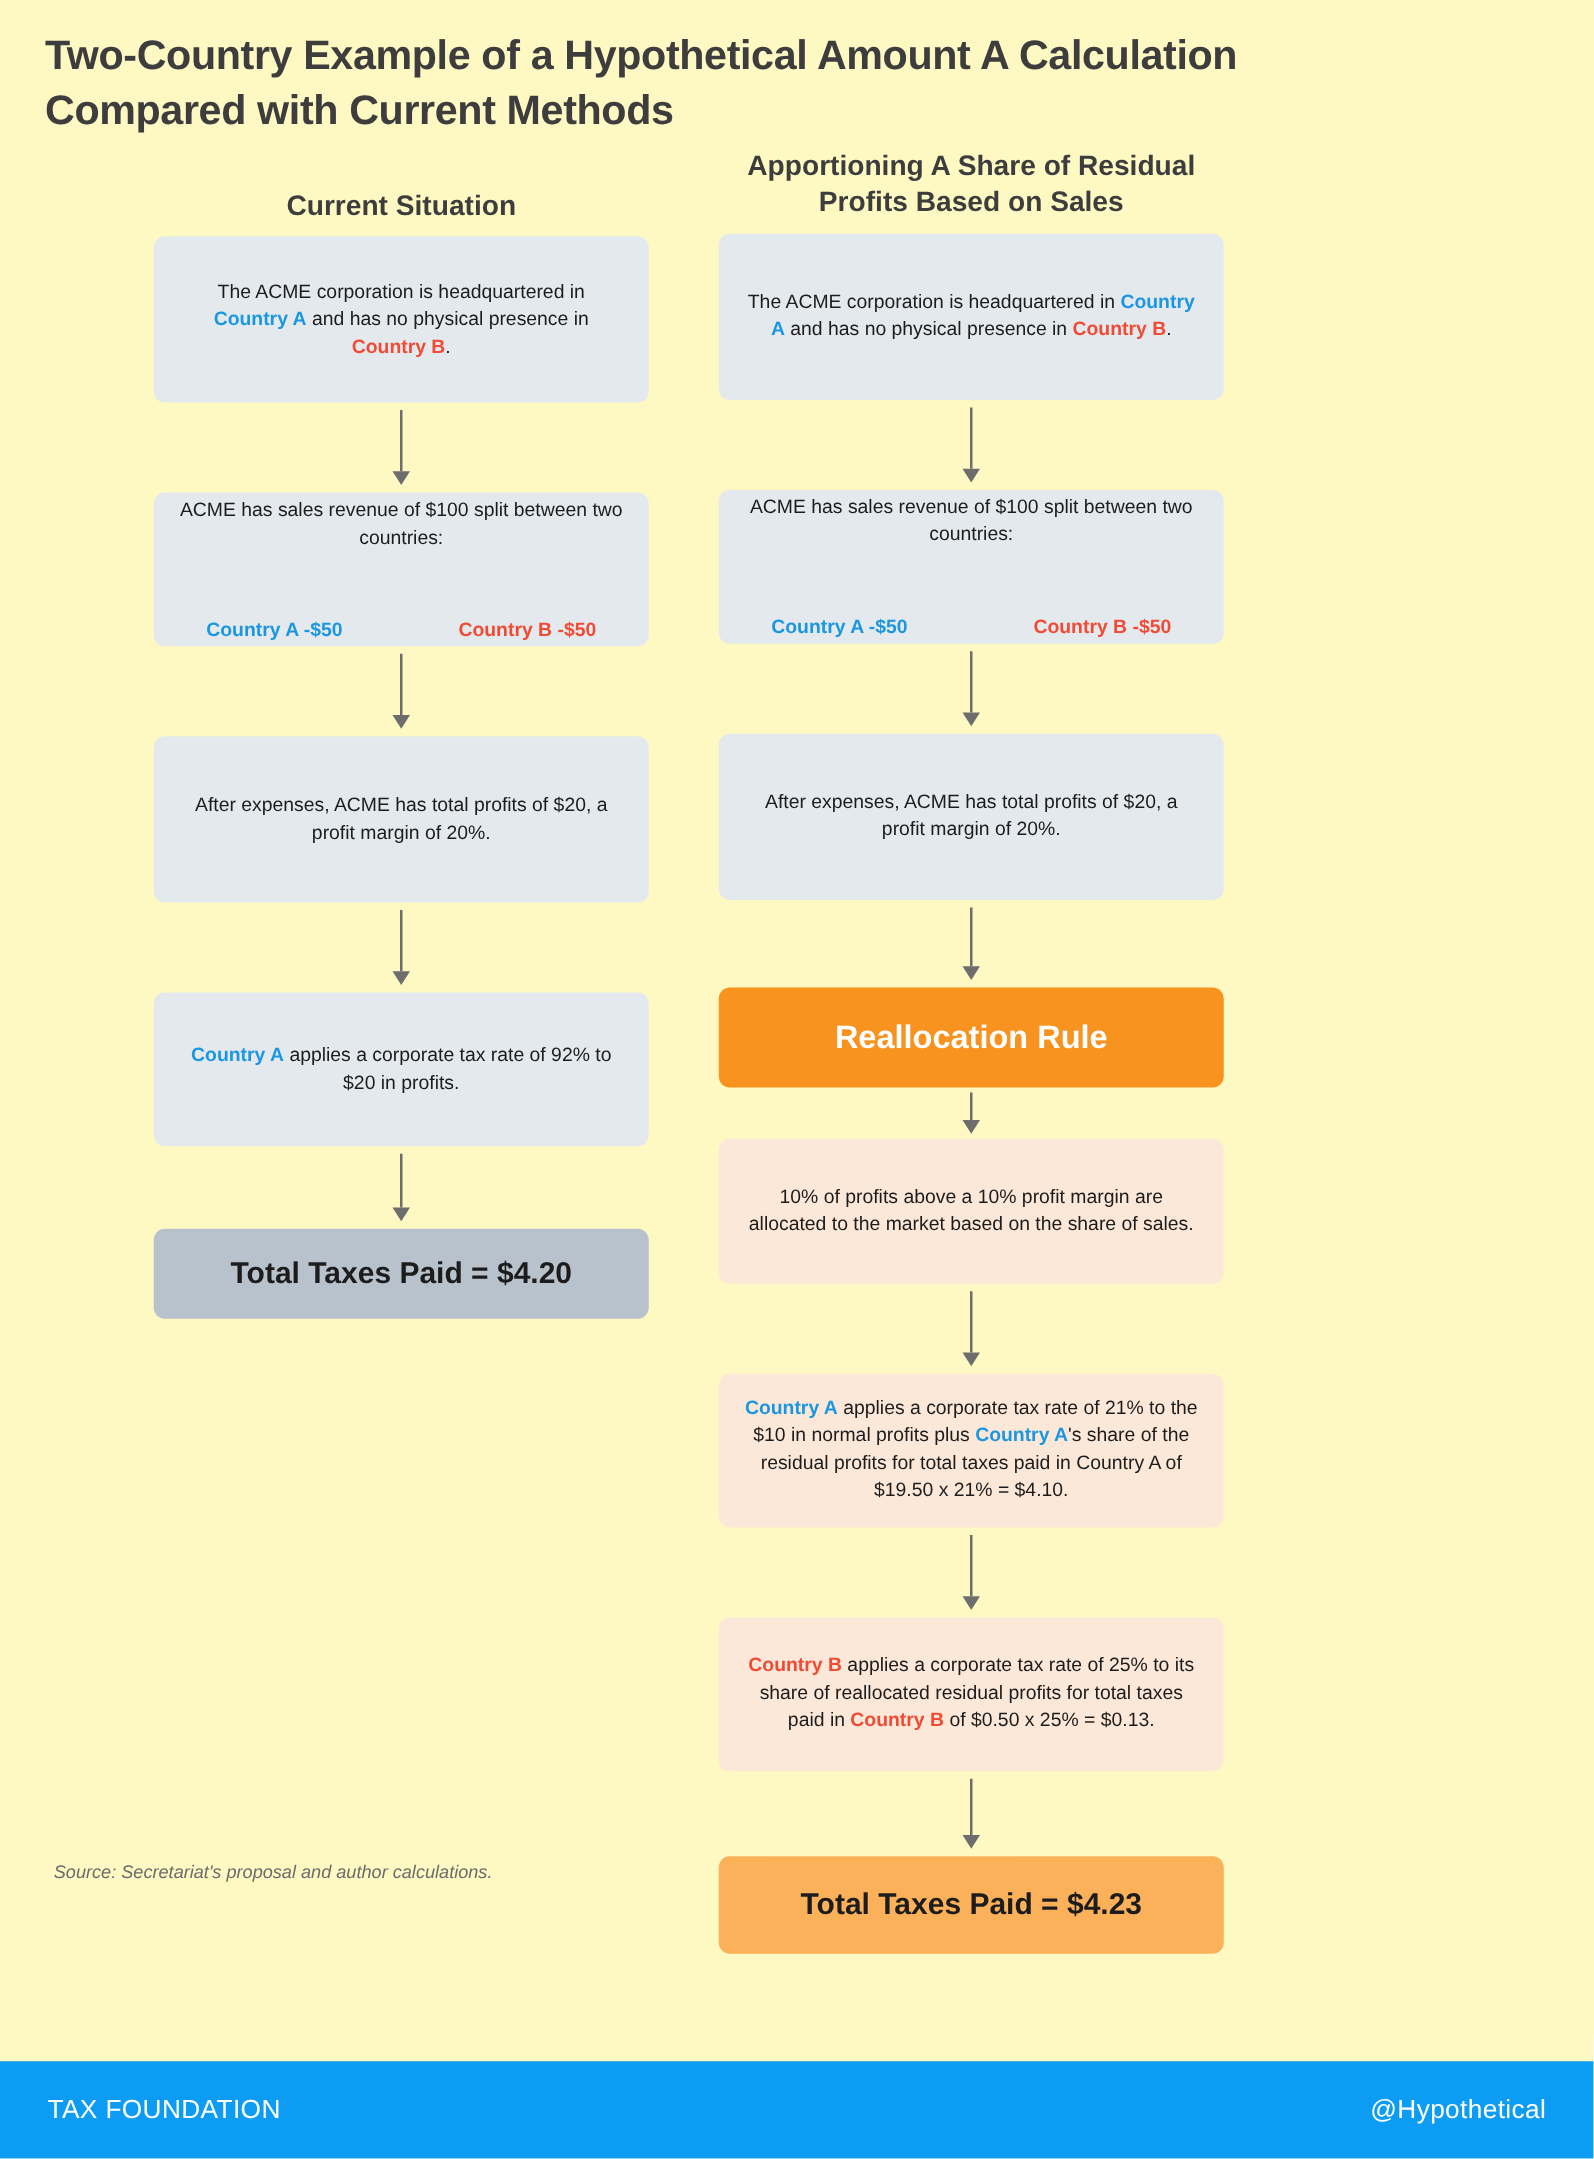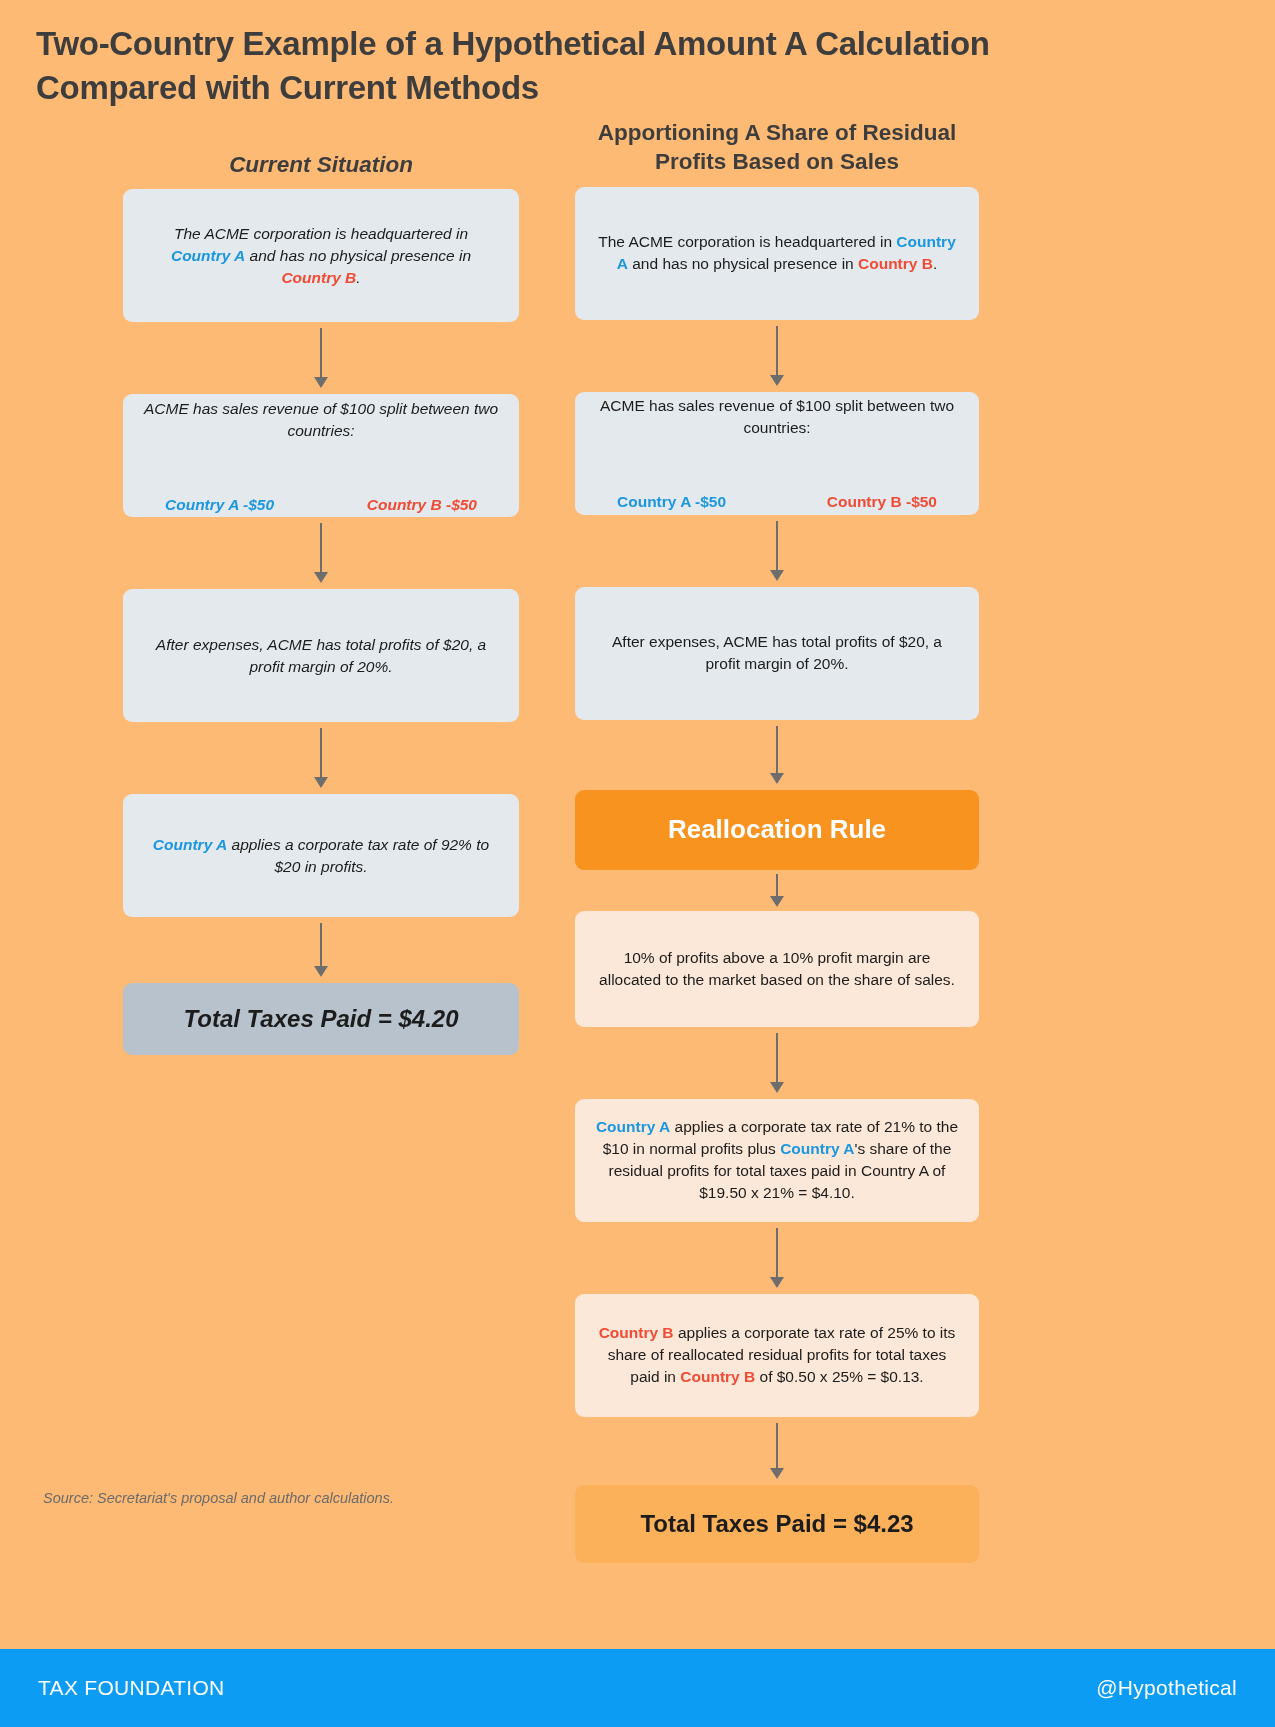--- a/index.html
+++ b/index.html
@@ -6,21 +6,21 @@
   html, body {
     width: 1275px;
     height: 1727px;
     background: #ffffff;
     font-family: "Liberation Sans", sans-serif;
   }
   .page {
     position: relative;
     width: 1275px;
     height: 1727px;
-    background: #fdba74;
+    background: #fef9c3;
     overflow: hidden;
   }
 
   
   .title {
     position: absolute;
     left: 36px;
     top: 22px;
     width: 1100px;
     font-size: 33px;
@@ -28,21 +28,21 @@
     line-height: 1.32;
     color: #3d3d3d;
     letter-spacing: -0.3px;
   }
 
   
   .column {
     position: absolute;
     top: 118px;
   }
-  .col-left  { left: 123px; width: 396px; font-style: italic; }
+  .col-left  { left: 123px; width: 396px; }
   .col-right { left: 575px; width: 404px; }
 
   .col-heading {
     font-size: 22.5px;
     font-weight: bold;
     color: #3d3d3d;
     text-align: center;
     line-height: 1.3;
     margin-bottom: 10px;
   }

